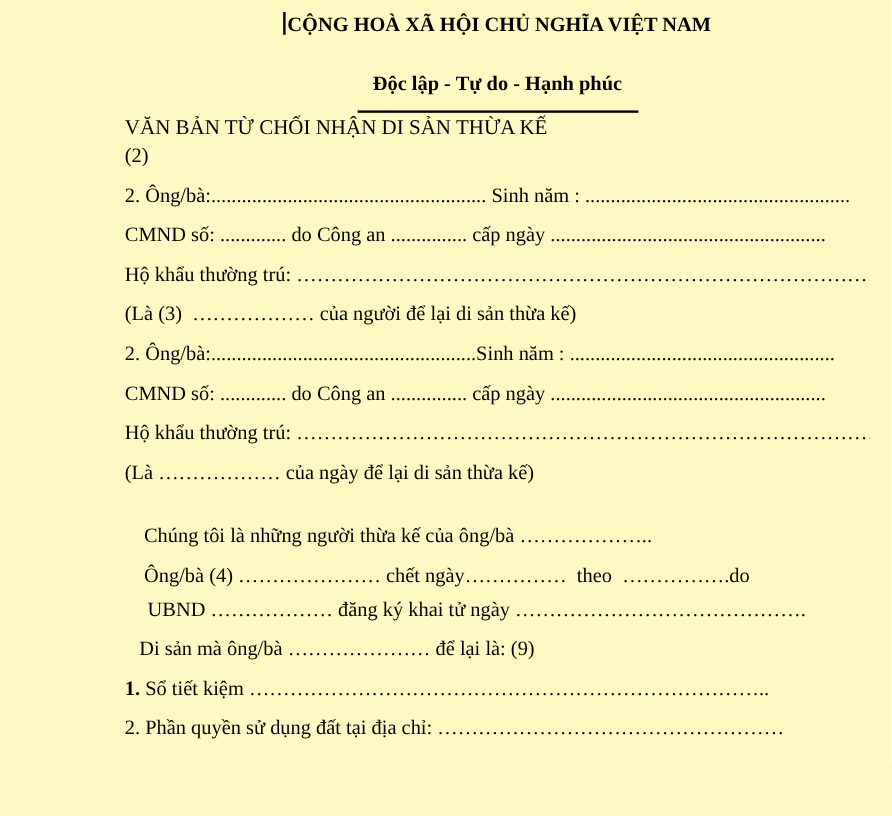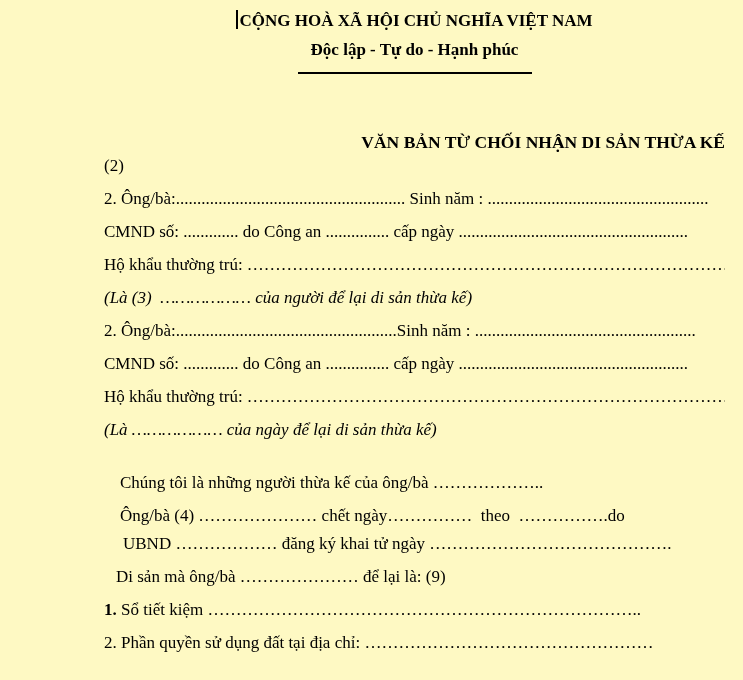--- a/index.html
+++ b/index.html
@@ -33,48 +33,47 @@
     display: inline-block;
     width: 2px; height: 19px;
     background: #000;
     vertical-align: -3px;
     margin-right: 1px;
   }
   .motto {
     font-weight: bold;
     font-size: 17px;
     line-height: 20px;
-    margin-top: 8px;
+    margin-top: 28px;
     white-space: pre;
   }
   .divider {
     width: 234px;
     border-top: 2px solid #000;
     margin: 12px auto 0 auto;
     height: 0;
   }
   .doc-title {
-    text-align: right;
-    font-weight: bold;
+    text-align: left;
+    font-weight: normal;
     font-size: 17.5px;
     line-height: 24px;
-    margin-top: 56px;
     white-space: pre;
   }
   .doc-body { margin-top: 0; }
   .line {
     font-size: 17px;
     line-height: 20px;
     white-space: pre;
     margin-top: 13px;
   }
   .line.first { margin-top: 12px; }
   .line.cont  { margin-top: 2px; }
   .line.cont2 { margin-top: 8px; margin-left: 19px; }
-  .line.italic { font-style: italic; }
+  .line.italic { }
   .line b { font-weight: bold; }
 </style>
 </head>
 <body>
 
 <div class="page">
   <div class="doc-col">
 
     <div class="doc-header">
       <div class="nat-title"><span class="caret"></span><span>CỘNG HOÀ XÃ HỘI CHỦ NGHĨA VIỆT NAM</span></div>

